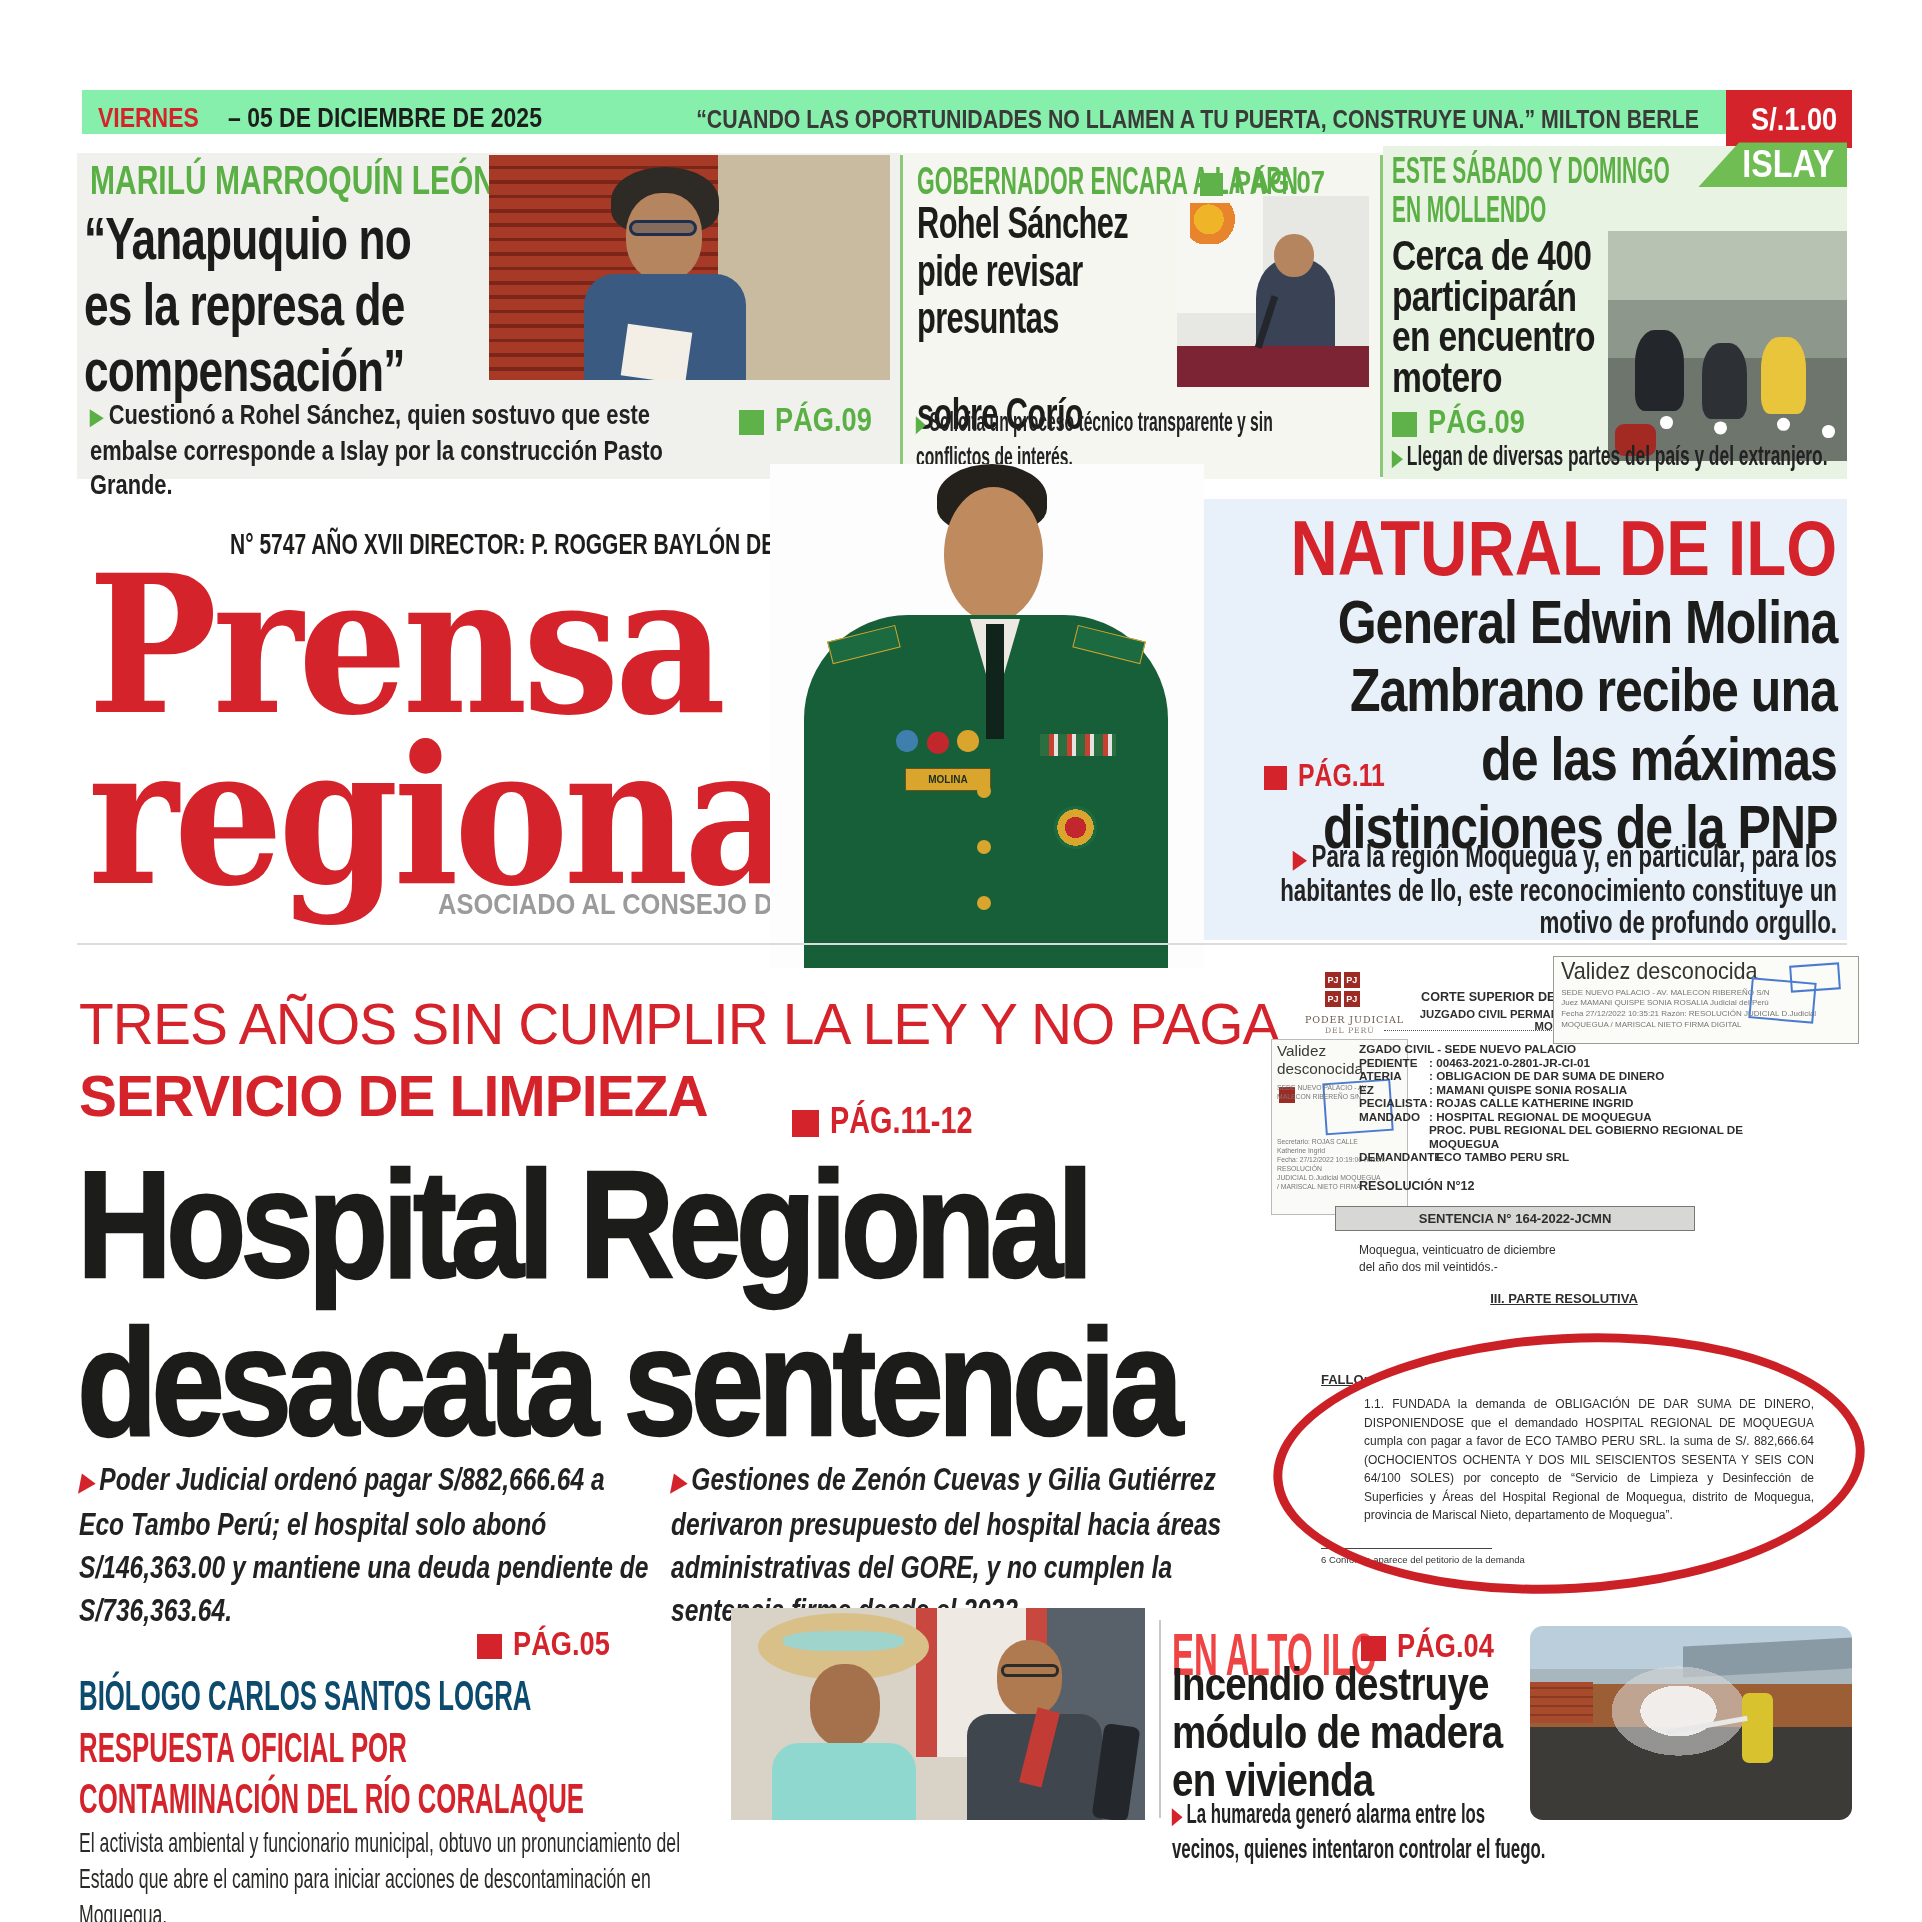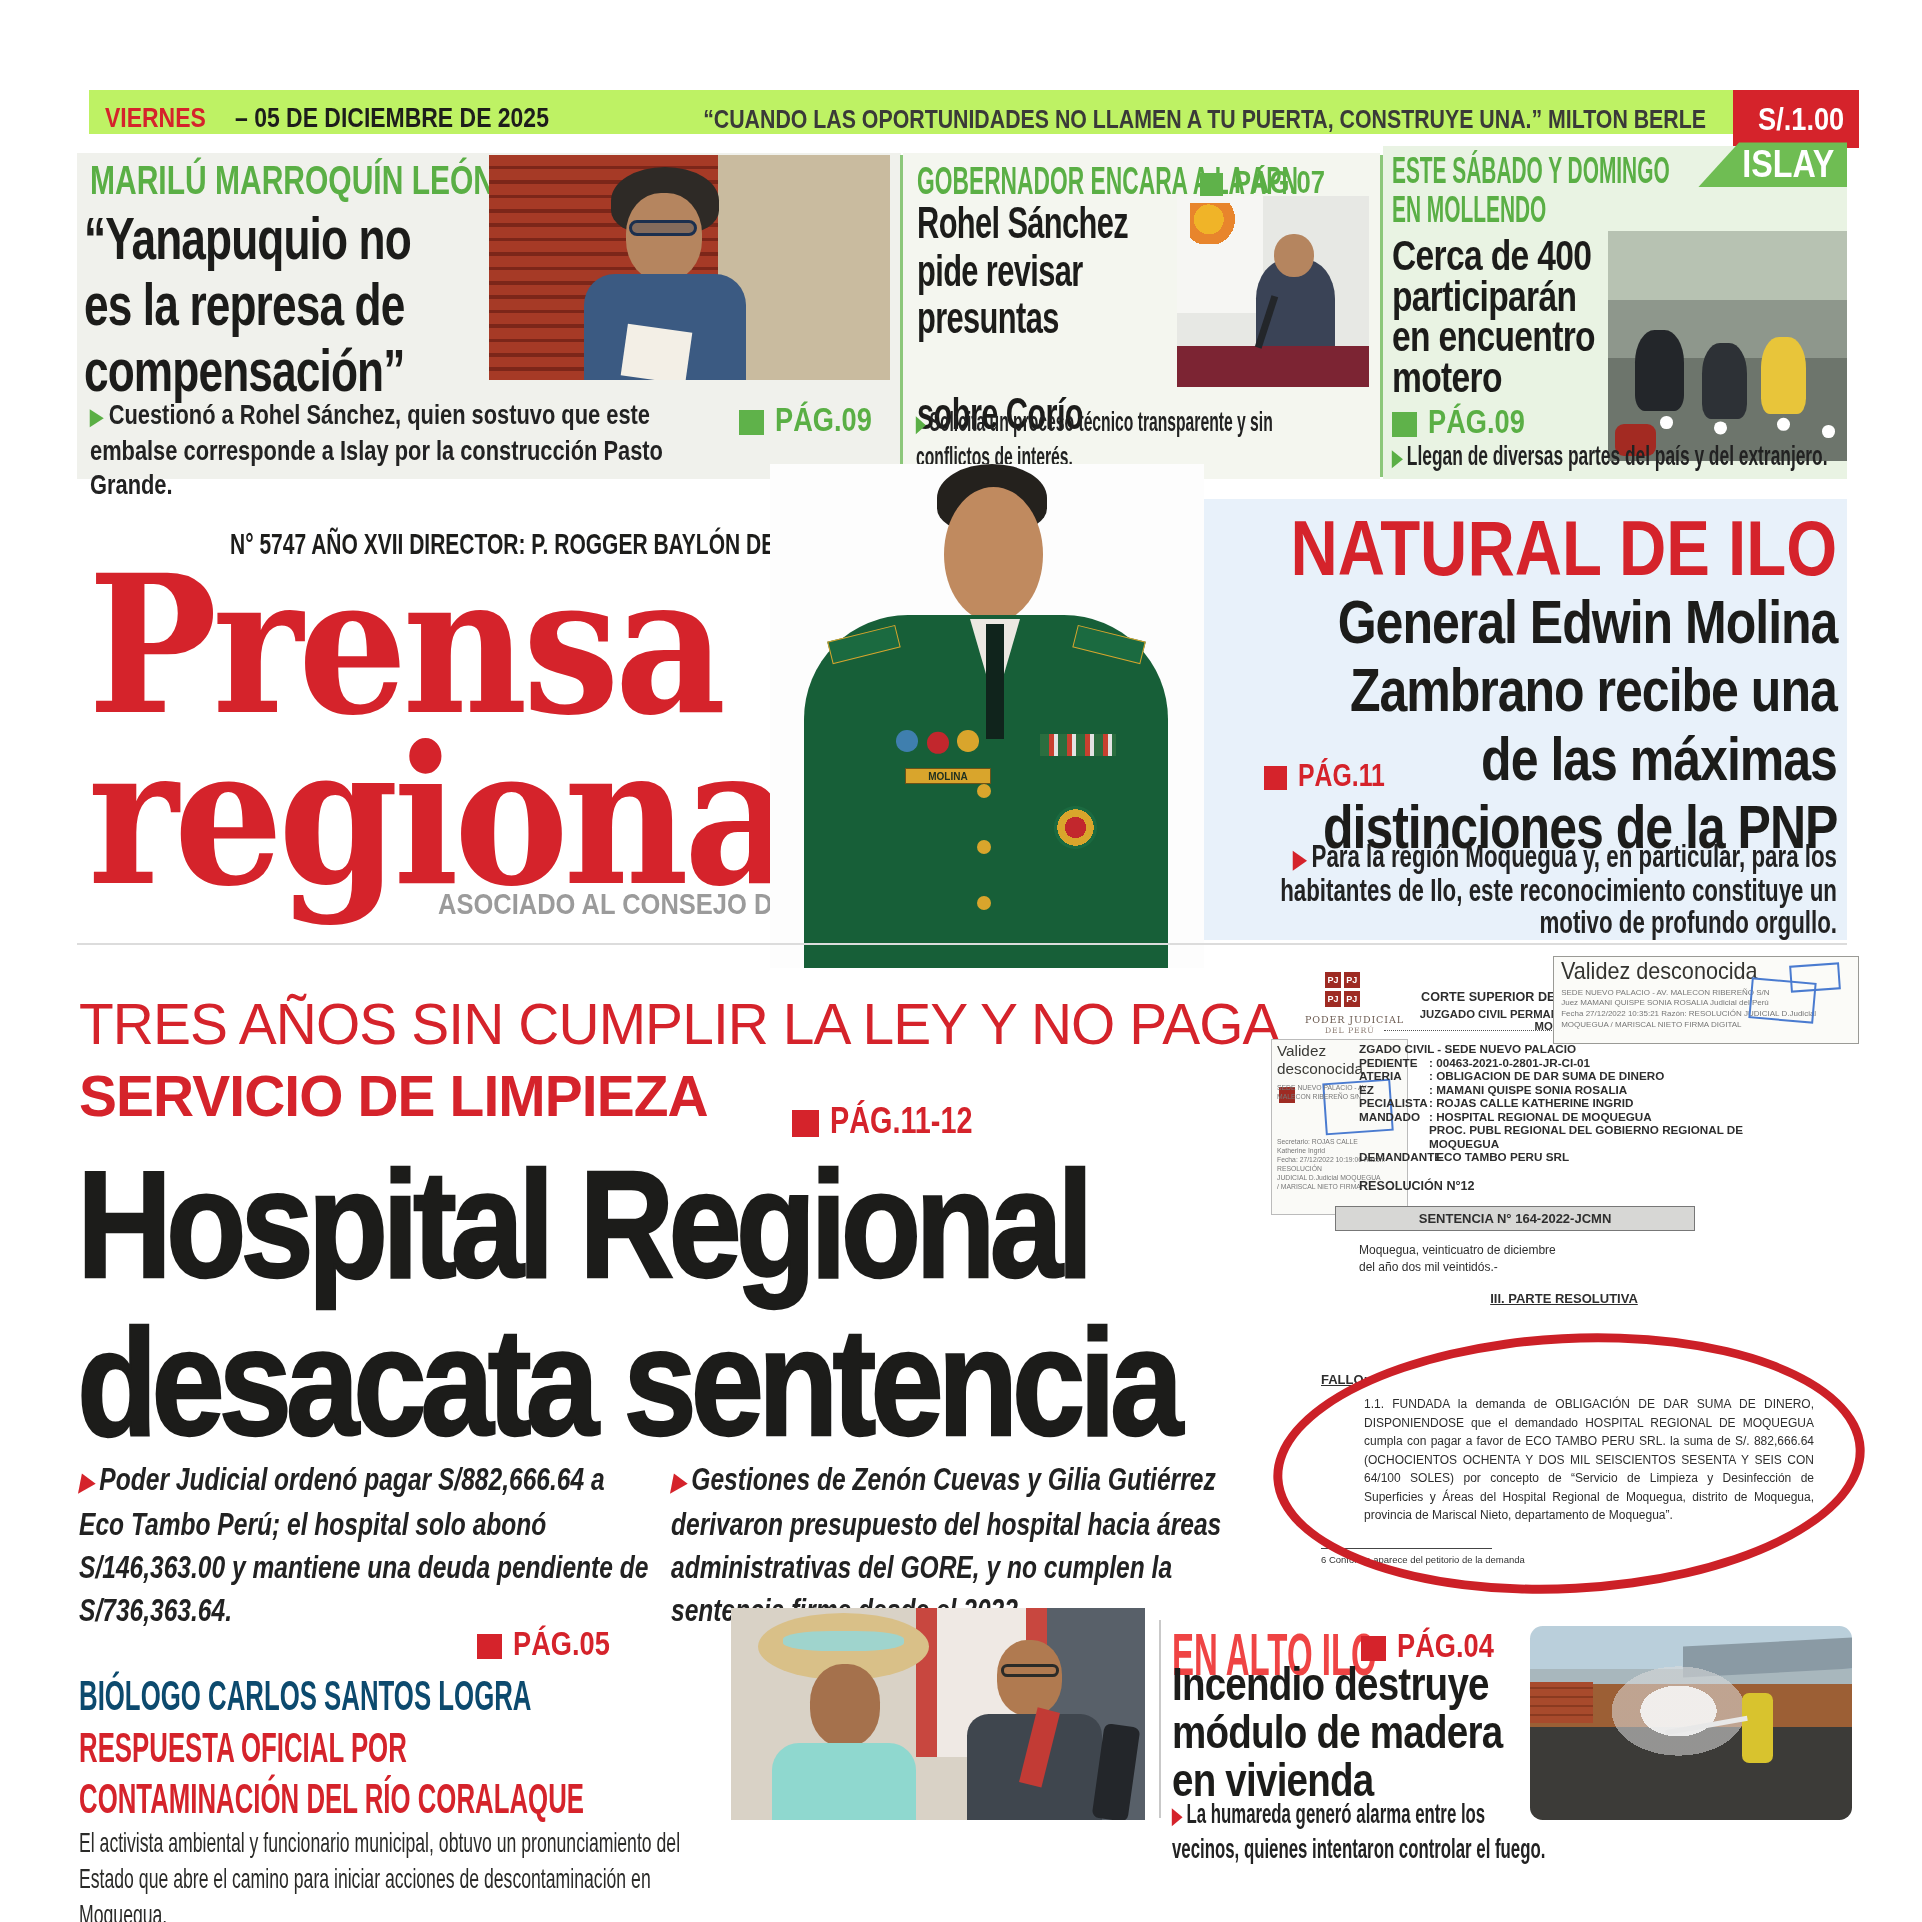--- a/index.html
+++ b/index.html
@@ -31,21 +31,21 @@
   .doc{position:absolute;font-family:"Liberation Sans",sans-serif;color:#2e2e2e}
   .docrow{height:13.5px;font-size:11.7px;font-weight:bold;color:#2e2e2e;white-space:nowrap}
   .dl{display:inline-block;width:70px}
   .tiny{font-size:8px;line-height:9px;color:#777}
 </style>
 </head>
 <body>
 
 <div class="page">
 
-  <div class="a" style="left:89px;top:90px;width:1770px;height:44px;background:#bef264">
+  <div class="a" style="left:82px;top:90px;width:1770px;height:44px;background:#86efac">
     <div class="a nw" style="left:16px;top:11.7px;font-size:28px;font-weight:bold">
       <span class="sq red" style="--sx:.82">VIERNES</span><span class="sq dark" style="--sx:.82;margin-left:7.2px">– 05 DE DICIEMBRE DE 2025</span>
     </div>
     <div class="a nw" style="right:153px;top:14.4px;font-size:26px;font-weight:bold;color:#3a3a38">
       <span class="sqr" style="--sx:.82">“CUANDO LAS OPORTUNIDADES NO LLAMEN A TU PUERTA, CONSTRUYE UNA.” MILTON BERLE</span>
     </div>
     <div class="a" style="right:0;top:0;width:126px;height:58px;background:#d5232b;display:flex;align-items:center;justify-content:flex-end">
       <span class="sq wht b" style="--sx:.85;font-size:32px">S/.1.00</span>
     </div>
   </div>
@@ -173,21 +173,21 @@
 
   <div class="ph" style="left:770px;top:464px;width:434px;height:504px;background:#fdfdfd">
     <div class="a" style="left:167px;top:0;width:110px;height:68px;background:#24211d;border-radius:50% 50% 35% 35%"></div>
     <div class="a" style="left:174px;top:23.4px;width:99px;height:135px;background:#c08a5f;border-radius:50px/68px"></div>
     <div class="a" style="left:34px;top:151px;width:364px;height:353px;background:#175f38;border-radius:104px 104px 0 0"></div>
     <div class="a" style="left:200px;top:155px;width:50px;height:86px;background:#ece8e2;clip-path:polygon(0 0,100% 0,50% 100%)"></div>
     <div class="a" style="left:216px;top:160px;width:18px;height:115px;background:#10241c"></div>
     <div class="a" style="left:59px;top:169px;width:70px;height:23.4px;background:#1b6a40;border:1.8px solid #d9a52c;transform:rotate(-14deg)"></div>
     <div class="a" style="left:304px;top:169px;width:70px;height:23.4px;background:#1b6a40;border:1.8px solid #d9a52c;transform:rotate(14deg)"></div>
     <div class="a" style="left:270px;top:270px;width:76px;height:21.6px;background:repeating-linear-gradient(90deg,#2b6e3f 0 9px,#c8402f 9px 14.4px,#e3e3e3 14.4px 18px)"></div>
-    <div class="a nw" style="left:135px;top:304px;width:86px;height:16px;background:#d9a52c;border:0.9px solid #6b5218;display:flex;align-items:center;justify-content:center">
+    <div class="a nw" style="left:135px;top:304px;width:86px;height:23px;background:#d9a52c;border:0.9px solid #6b5218;display:flex;align-items:center;justify-content:center">
       <span style="font-size:10px;font-weight:bold;color:#203020">MOLINA</span>
     </div>
     <div class="a" style="left:126px;top:266px;width:21.6px;height:21.6px;border-radius:50%;background:#3f7fae;box-shadow:31px 1.8px 0 #c2272d,61px 0 0 #d9a52c"></div>
     <div class="a" style="left:284px;top:342px;width:43px;height:43px;border-radius:50%;background:radial-gradient(circle,#c2272d 0 35%,#d9a52c 35% 60%,#1b6a40 60% 100%)"></div>
     <div class="a" style="left:207px;top:320px;width:14.4px;height:14.4px;border-radius:50%;background:#d9a52c;box-shadow:0 56px 0 #d9a52c,0 112px 0 #d9a52c"></div>
   </div>
 
   <div class="a nw" style="right:86px;top:504px;font-size:77px;font-weight:bold;color:#d5232b">
     <span class="sqr" style="--sx:.85">NATURAL DE ILO</span>
   </div>

